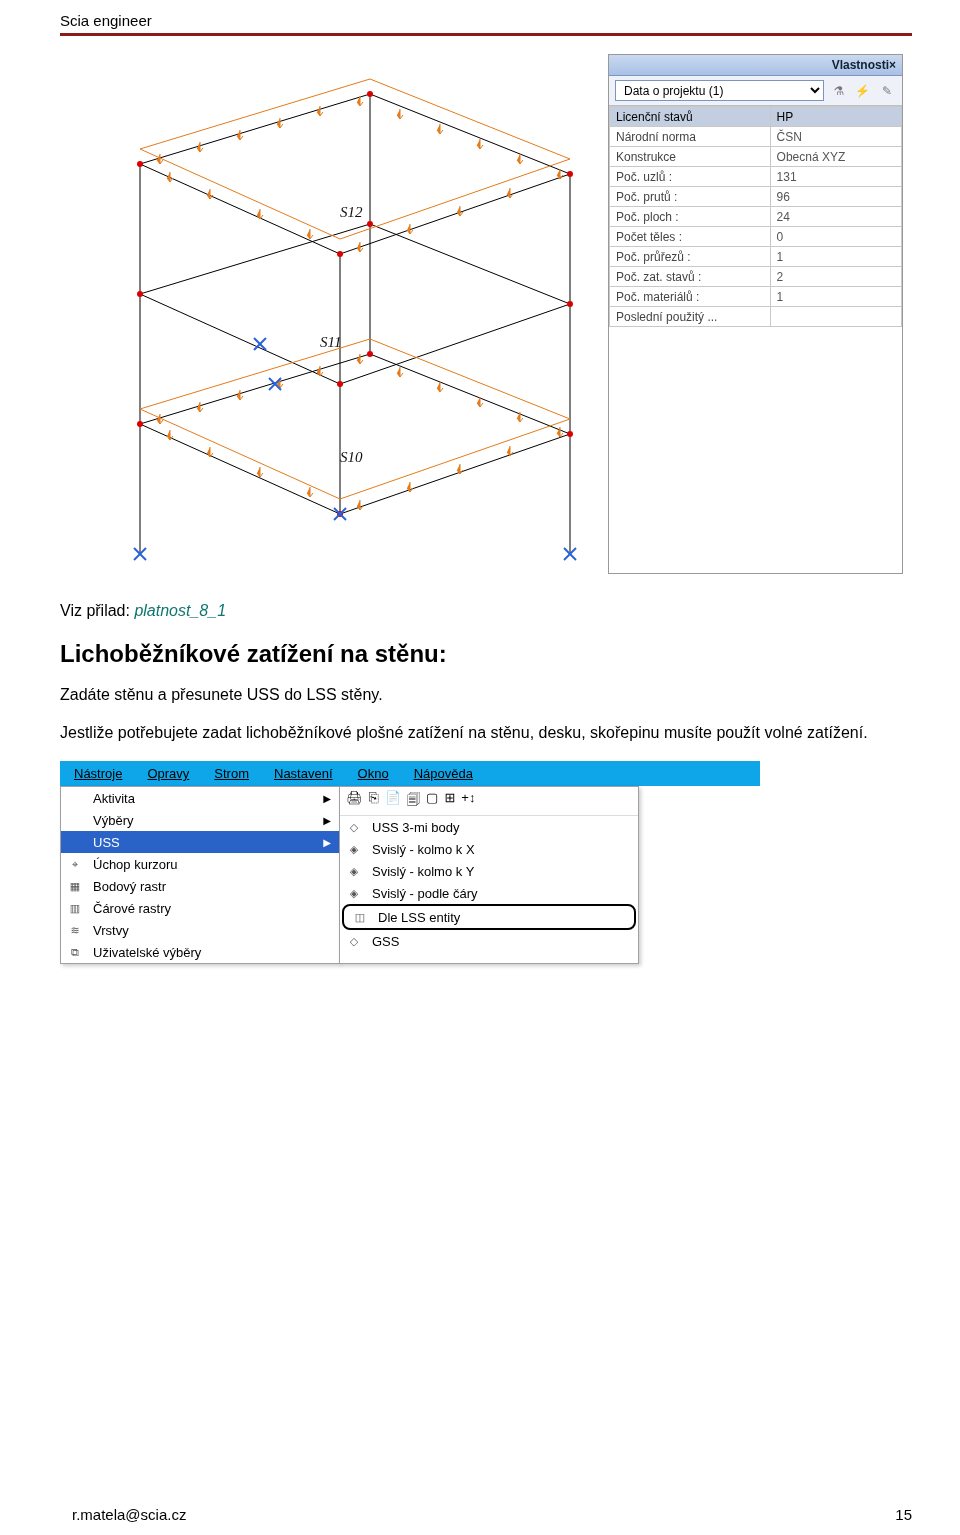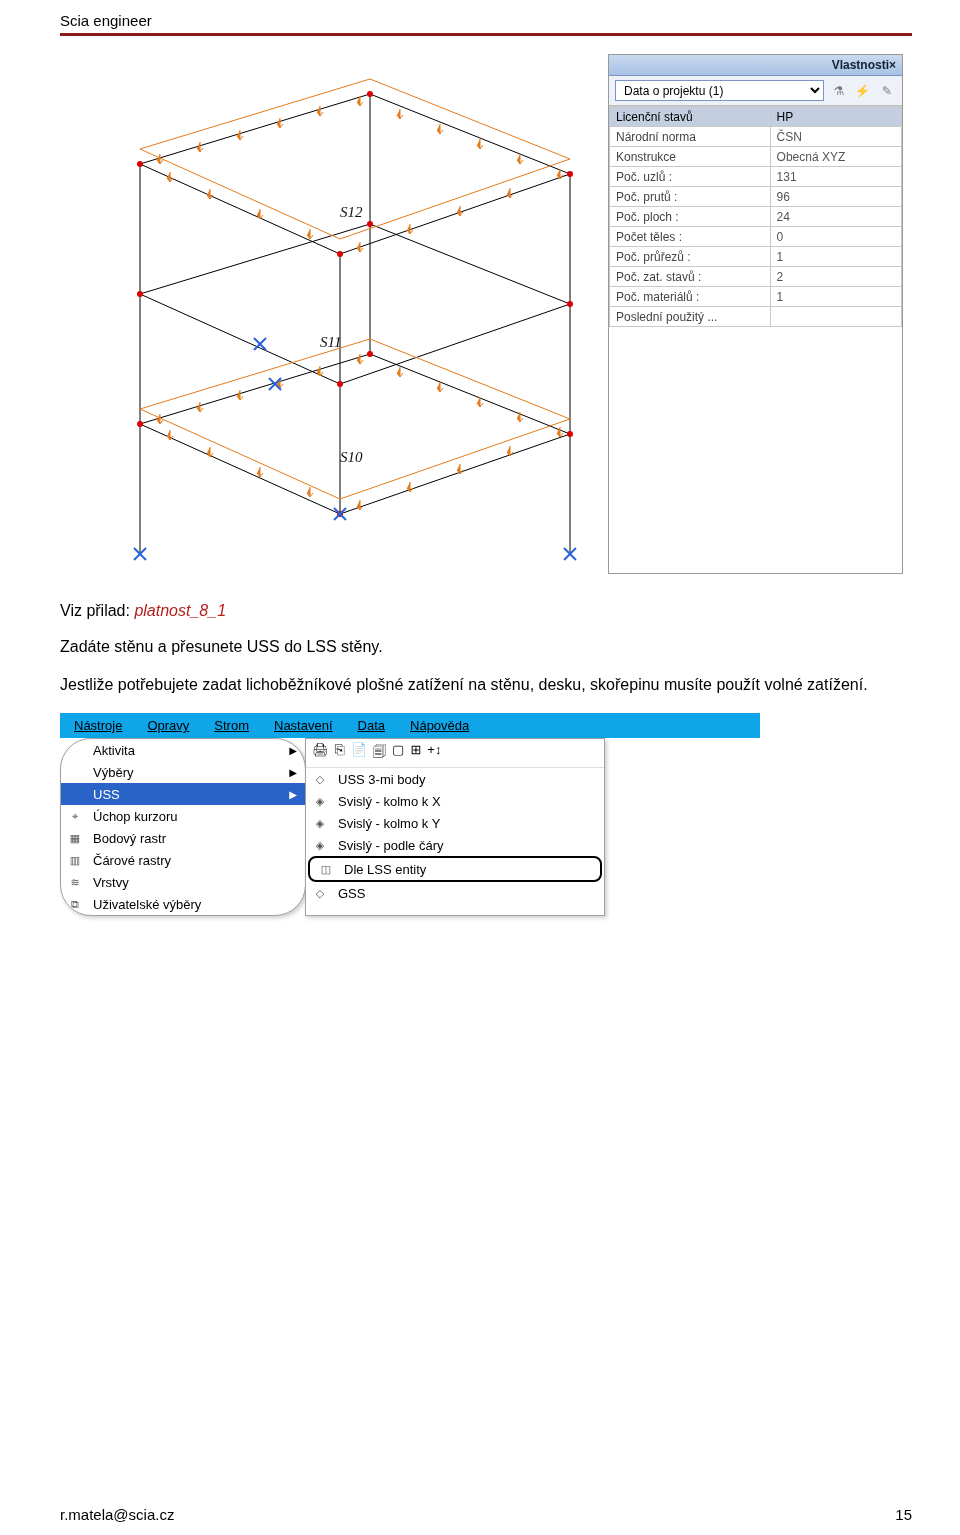--- a/index.html
+++ b/index.html
@@ -113,21 +113,21 @@
     font: italic 15px "Times New Roman", serif;
     color: #111;
   }
 
   
   .body-text {
     font-family: Arial, sans-serif;
     margin-bottom: 18px;
   }
   .viz-line { font-size: 16px; }
-  .viz-link { color: #b91c1c; font-style: italic; }
+  .viz-link { color: #0f766e; font-style: italic; }
   h2.section-head {
     font-family: Arial, sans-serif;
     font-size: 24px;
     font-weight: bold;
     margin: 20px 0 6px 0;
   }
   .para { font-size: 16px; line-height: 1.35; }
 
   
   .menu-shot {
@@ -149,21 +149,21 @@
     cursor: default;
   }
   .menu-body {
     display: flex;
   }
   .menu-col-left, .menu-col-right {
     background: #fff;
     border: 1px solid #a0a0a0;
     box-shadow: 2px 2px 4px rgba(0,0,0,0.2);
   }
-  .menu-col-left { width: 246px; border-right: 1px solid #a0a0a0; border-radius: 31px; }
+  .menu-col-left { width: 280px; border-right: 1px solid #a0a0a0; }
   .menu-col-right { width: 300px; margin-left: -1px; }
   .menu-item {
     display: flex;
     align-items: center;
     padding: 2px 8px 2px 4px;
     height: 22px;
     gap: 8px;
   }
   .menu-item.sel {
     background: #2a63c8;
@@ -185,21 +185,21 @@
     border: 2px solid #000;
     border-radius: 8px;
     margin: 0 2px;
     padding-left: 2px;
   }
 
   
   .footer {
     position: absolute;
     bottom: 12px;
-    left: 60px;
+    left: 72px;
     right: 48px;
     display: flex;
     justify-content: space-between;
     font-size: 15px;
     font-family: Arial, sans-serif;
     color: #000;
   }
 </style>
 </head>
 <body>
@@ -397,31 +397,32 @@
           </tbody>
       </table>
     </div>
 
   </div>
 
   <div class="body-text">
     <p class="viz-line">
       <span>Viz přilad: </span><span class="viz-link">platnost_8_1</span>
     </p>
+    <h2 class="section-head">Lichoběžníkové zatížení na stěnu:</h2>
     <p class="para">Zadáte stěnu a přesunete USS do LSS stěny.</p>
     <p class="para">Jestliže potřebujete zadat lichoběžníkové plošné zatížení na stěnu, desku, skořepinu musíte použít volné zatížení.</p>
   </div>
 
   <div class="menu-shot">
     <div class="menu-bar" id="menu-bar">
         <span>Nástroje</span>
         <span>Opravy</span>
         <span>Strom</span>
         <span>Nastavení</span>
-        <span>Data</span>
+        <span>Okno</span>
         <span>Nápověda</span>
       </div>
     <div class="menu-body">
       <div class="menu-col-left" id="menu-left">
           <div class="menu-item">
             <span class="mi-icon"></span>
             <span class="mi-label">Aktivita</span>
             <span class="mi-arrow">▶</span>
           </div>
           <div class="menu-item">

